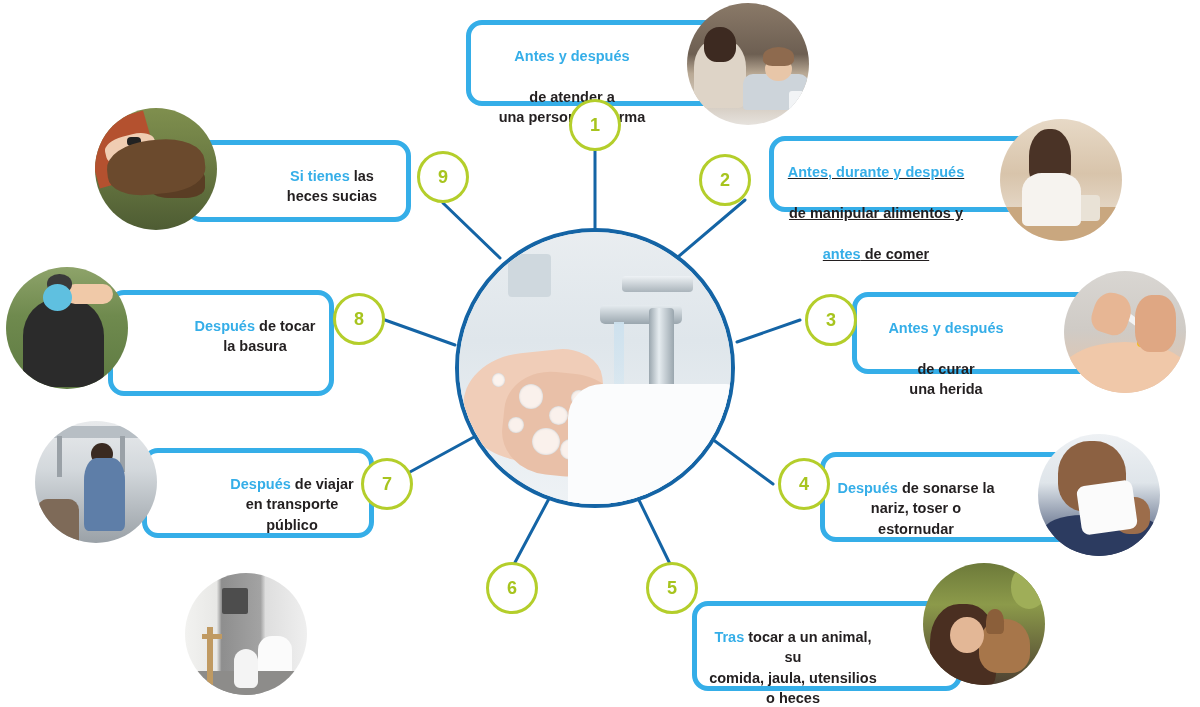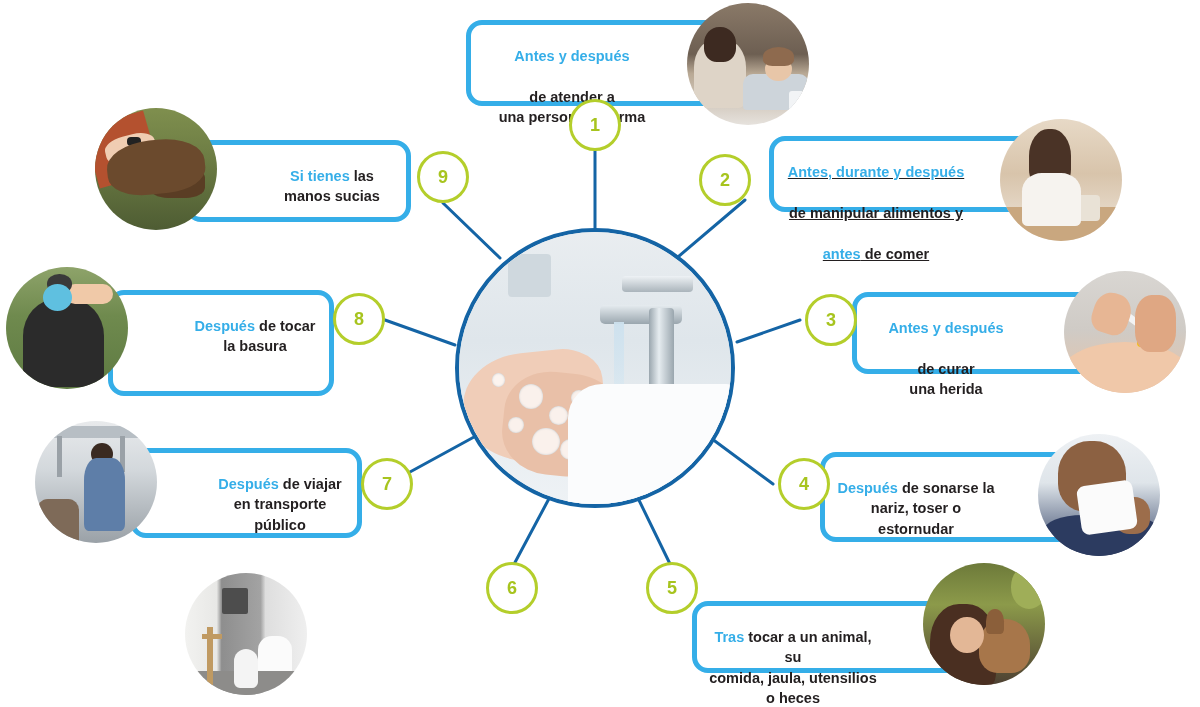--- a/index.html
+++ b/index.html
@@ -277,21 +277,21 @@
     </div>
   </div>
   <div class="photo ph-sneeze" style="left:1038px;top:434px;">
     <i class="b1"></i>
       <i class="b2"></i>
   </div>
   <div class="num" style="left:778px;top:458px;">
     <span>4</span>
   </div>
 
-  <div class="card pad-right" style="left:692px;top:601px;width:270px;height:72px;">
+  <div class="card pad-right" style="left:692px;top:601px;width:270px;height:90px;">
     <div class="txt">
       <span class="hl">Tras</span><span> tocar a un animal, su
 comida, jaula, utensilios
 o heces</span>
     </div>
   </div>
   <div class="photo ph-animal" style="left:923px;top:563px;">
     <i class="b1"></i>
       <i class="b2"></i>
       <i class="b3"></i>
@@ -303,21 +303,21 @@
   <div class="photo ph-bath" style="left:185px;top:573px;">
     <i class="b1"></i>
       <i class="b2"></i>
       <i class="b3"></i>
       <i class="b4"></i>
   </div>
   <div class="num" style="left:486px;top:562px;">
     <span>6</span>
   </div>
 
-  <div class="card pad-left" style="left:130px;top:448px;width:232px;height:90px;">
+  <div class="card pad-left" style="left:142px;top:448px;width:232px;height:90px;">
     <div class="txt">
       <span class="hl">Después</span><span> de viajar
 en  transporte
 público</span>
     </div>
   </div>
   <div class="photo ph-bus" style="left:35px;top:421px;">
     <i class="b1"></i>
       <i class="b2"></i>
       <i class="b3"></i>
@@ -337,21 +337,21 @@
     <i class="b1"></i>
       <i class="b2"></i>
   </div>
   <div class="num" style="left:333px;top:293px;">
     <span>8</span>
   </div>
 
   <div class="card pad-left" style="left:185px;top:140px;width:226px;height:82px;">
     <div class="txt">
       <span class="hl">Si tienes</span><span> las
-manos sucias</span>
+heces sucias</span>
     </div>
   </div>
   <div class="photo ph-dirty" style="left:95px;top:108px;">
     <i class="b1"></i>
       <i class="b2"></i>
       <i class="b3"></i>
   </div>
   <div class="num" style="left:417px;top:151px;">
     <span>9</span>
   </div>

